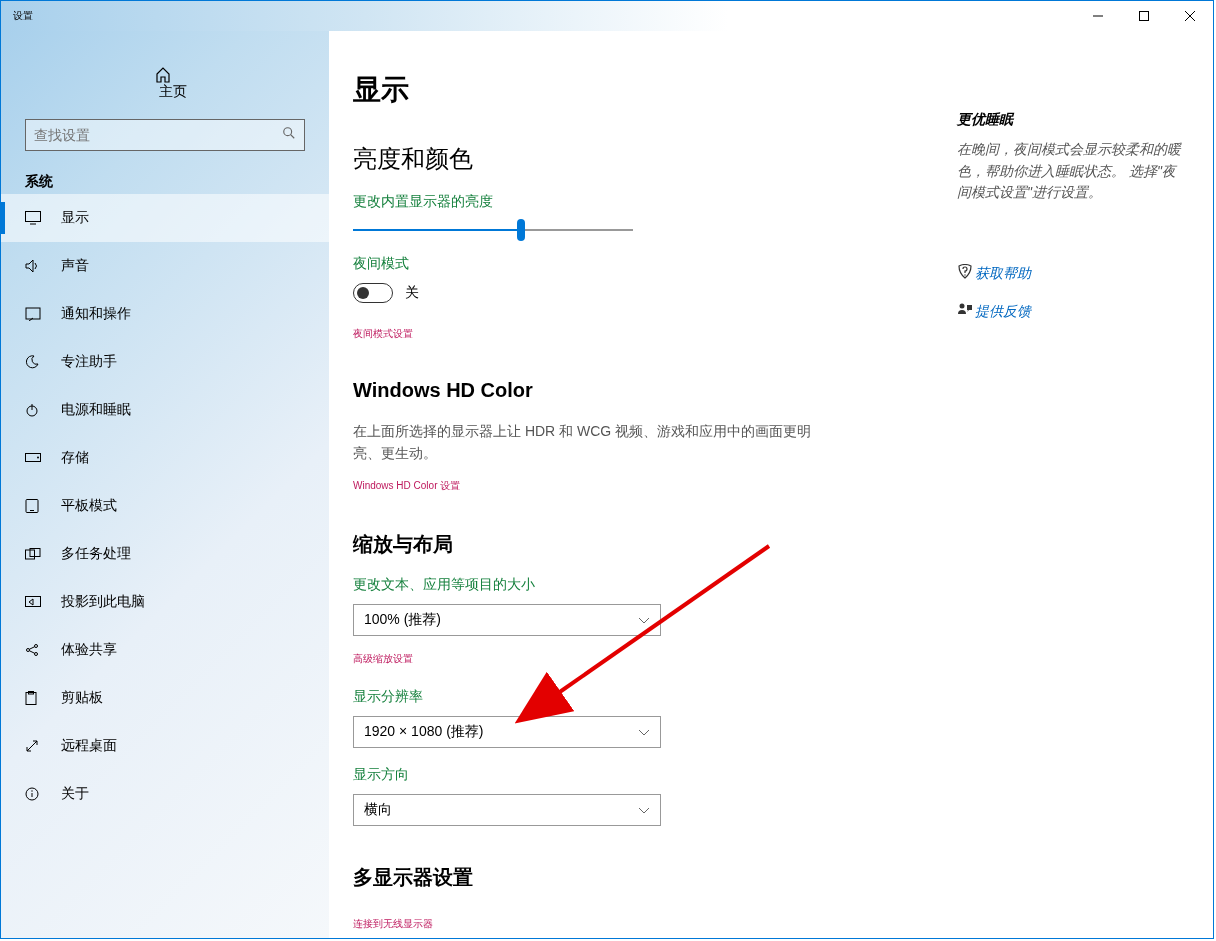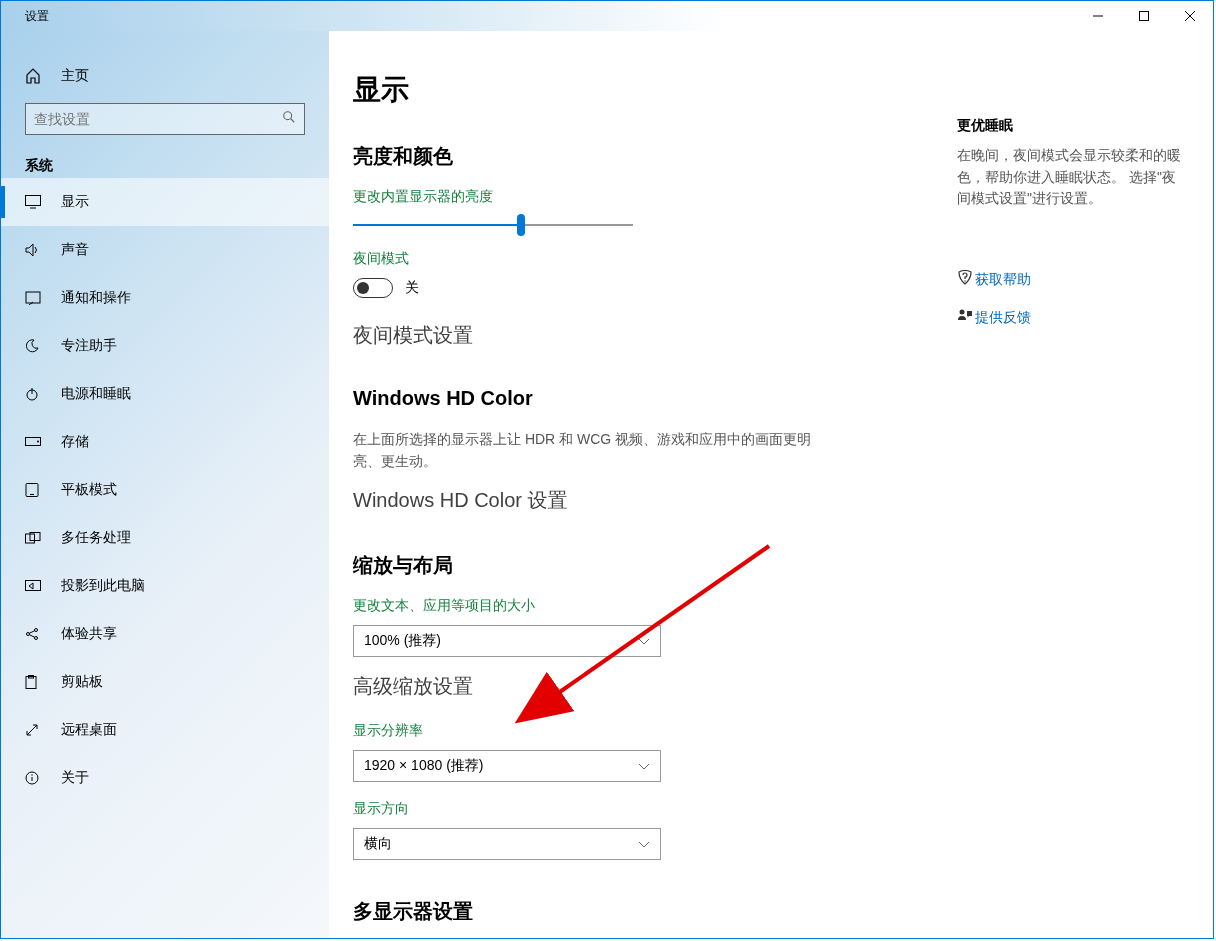--- a/index.html
+++ b/index.html
@@ -1,54 +1,54 @@
 <!DOCTYPE html>
 <html><head>
 <meta charset="utf-8">
 <style>
 * { margin: 0; padding: 0; box-sizing: border-box; font-family: "Microsoft YaHei", "Segoe UI", sans-serif; }
 body { width: 1216px; height: 941px; overflow: hidden; background: #fff; position: relative; }
 .window { width: 1214px; height: 939px; border: 1px solid #0078d7; display: flex; flex-direction: column; position: relative; }
 .titlebar { height: 30px; display: flex; align-items: center; justify-content: space-between; background: linear-gradient(to right, #a8d0ec 0%, #d0e5f3 30%, #ffffff 60%); }
-.titlebar-left { padding-left: 24px; font-size: 12px; color: #000; }
+.titlebar-left { padding-left: 12px; font-size: 10px; color: #000; }
 .titlebar-right { display: flex; height: 100%; }
 .win-btn { width: 46px; height: 30px; display: flex; align-items: center; justify-content: center; cursor: pointer; }
 .content { flex: 1; display: flex; overflow: hidden; }
 .sidebar { width: 328px; background: linear-gradient(135deg, #a8d0ec 0%, #c0ddf0 20%, #e8f0f8 60%, #f5f8fb 100%); display: flex; flex-direction: column; padding-top: 28px; }
-.home-row { display: flex; align-items: center; padding: 8px 24px 18px 24px; cursor: pointer; }
+.home-row { display: flex; align-items: center; padding: 8px 24px 18px 24px; cursor: pointer; flex-direction: column; }
 .home-row .icon { width: 20px; display: flex; align-items: center; }
 .home-row span.label { margin-left: 16px; font-size: 14px; }
 .search-box { margin: 0 24px 22px 24px; height: 32px; border: 1px solid #666; background: rgba(255,255,255,0.45); display: flex; align-items: center; padding: 0 8px; }
 .search-box input { flex: 1; border: none; background: transparent; outline: none; font-size: 14px; color: #666; }
 .search-box .sicon { color: #666; }
 .category-label { padding: 0 24px 3px 24px; font-size: 14px; font-weight: 600; }
 .nav-list { display: flex; flex-direction: column; }
 .nav-item { display: flex; align-items: center; height: 48px; padding: 0 24px; cursor: pointer; font-size: 14px; }
 .nav-item .icon { width: 20px; display: flex; align-items: center; justify-content: flex-start; }
 .nav-item span.label { margin-left: 16px; }
 .nav-item.selected { background: rgba(255,255,255,0.55); position: relative; }
 .nav-item.selected::before { content:""; position:absolute; left:0; top:8px; bottom:8px; width:4px; background:#0078d7; }
 .main { flex: 1; overflow-y: auto; padding: 40px 0 40px 24px; position: relative; }
 .main-inner { max-width: 560px; }
 .page-title { font-size: 28px; font-weight: 600; margin-bottom: 34px; }
-.section-heading { font-size: 20px; font-weight: 700; margin-bottom: 18px; margin-top: 8px; }
+.section-heading { font-size: 24px; font-weight: 400; margin-bottom: 18px; margin-top: 8px; }
 .subsection-heading { font-size: 20px; font-weight: 600; margin-bottom: 18px; margin-top: 38px; }
 .field-label { font-size: 14px; margin-bottom: 10px; margin-top: 14px; color: #15803d; }
 .desc-text { font-size: 14px; color: #555; line-height: 1.6; margin-bottom: 6px; max-width: 460px; }
-.link { color: #404040; font-size: 20px; cursor: pointer; margin-top: 8px; display: inline-block; }
+.link { color: #be185d; font-size: 10px; cursor: pointer; margin-top: 8px; display: inline-block; }
 .slider-track { width: 280px; height: 2px; background: #999; position: relative; margin: 18px 0 24px 0; }
 .slider-fill { position: absolute; left: 0; top: 0; height: 2px; background: #0078d7; width: 60%; }
 .slider-thumb { position: absolute; left: 60%; top: 50%; width: 8px; height: 22px; background: #0078d7; border-radius: 4px; transform: translate(-50%, -50%); cursor: pointer; }
 .toggle-row { display: flex; align-items: center; gap: 12px; margin: 6px 0 16px 0; }
 .toggle { width: 40px; height: 20px; border: 1px solid #333; border-radius: 10px; position: relative; cursor: pointer; }
 .toggle .knob { position: absolute; left: 3px; top: 3px; width: 12px; height: 12px; border-radius: 50%; background: #333; }
 .toggle-label { font-size: 14px; }
 .dropdown { width: 308px; height: 32px; border: 1px solid #999; background: #fff; display: flex; align-items: center; justify-content: space-between; padding: 0 10px; font-size: 14px; cursor: pointer; margin-bottom: 8px; }
 .dropdown .chev { color: #666; }
-.right-panel { position: absolute; right: 24px; top: 86px; width: 232px; }
+.right-panel { position: absolute; right: 24px; top: 80px; width: 232px; font-style: italic; }
 .right-heading { font-size: 14px; font-weight: 600; margin-bottom: 10px; }
 .right-text { font-size: 14px; color: #555; line-height: 1.55; }
 .right-links { margin-top: 60px; }
 .rlink { display: flex; align-items: center; margin-bottom: 18px; cursor: pointer; }
 .rlink .ricon { width: 18px; color: #333; }
 .rlink .rlabel { color: #0067c0; font-size: 14px; }
 .arrow { position: absolute; pointer-events: none; }
 .arrow svg { overflow: visible; }
 </style>
 </head>

